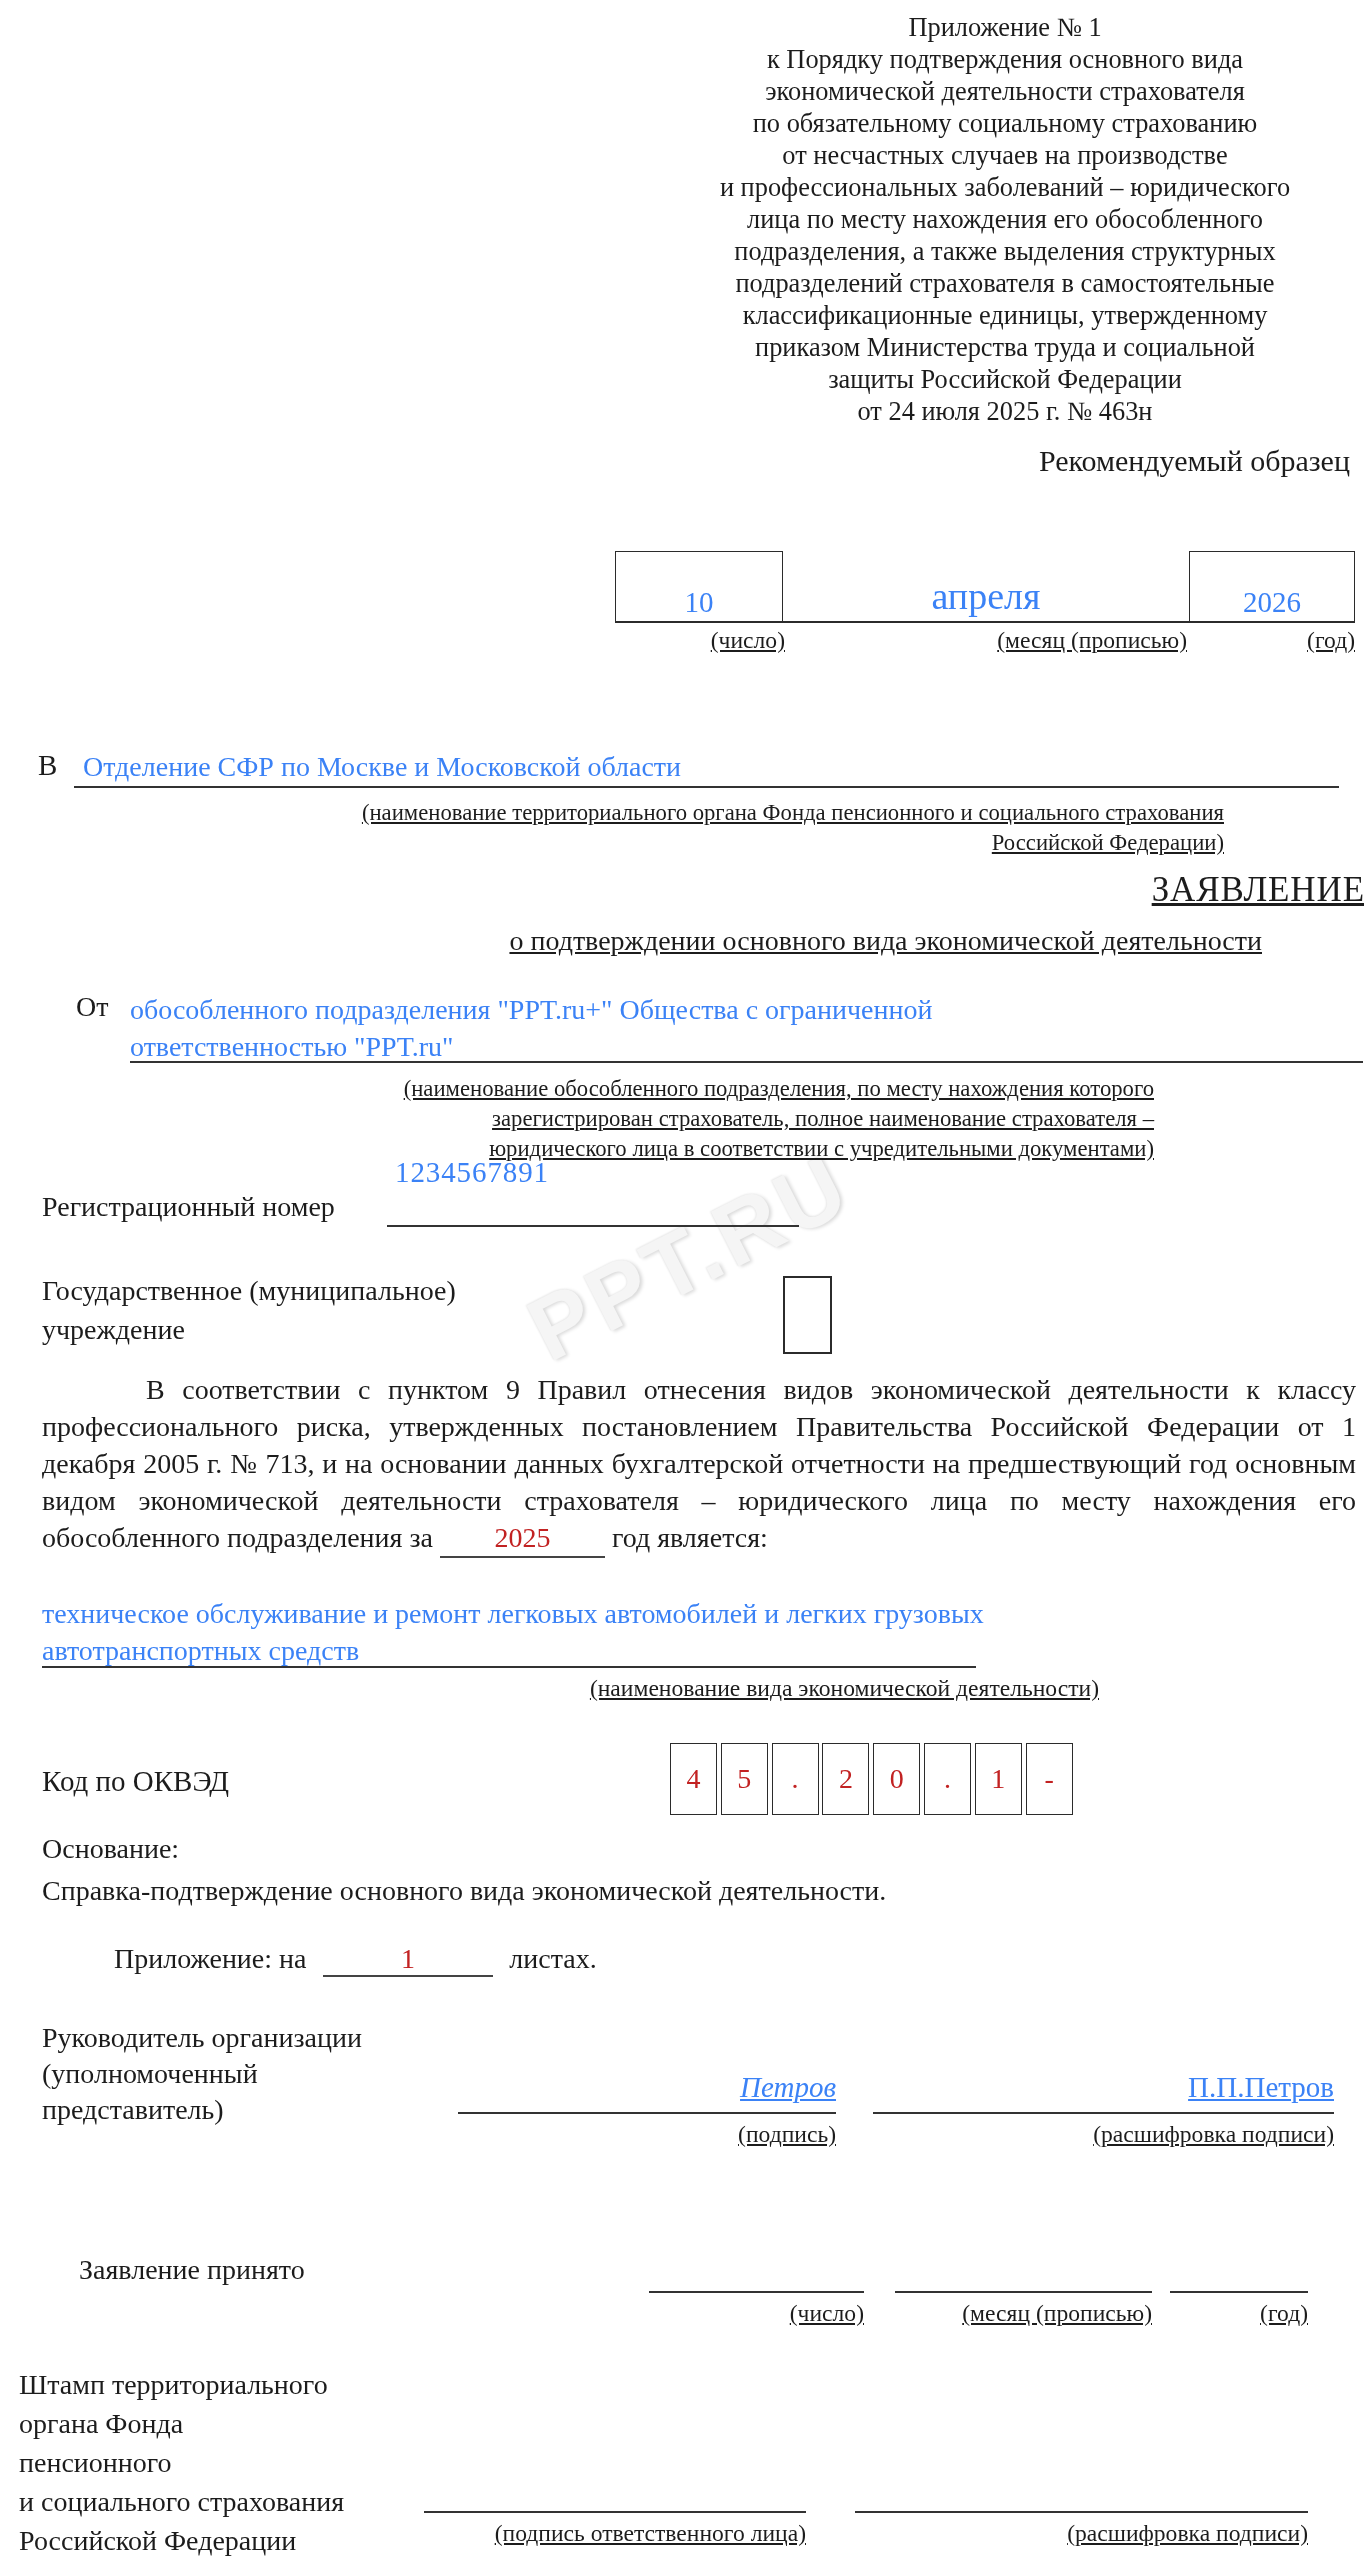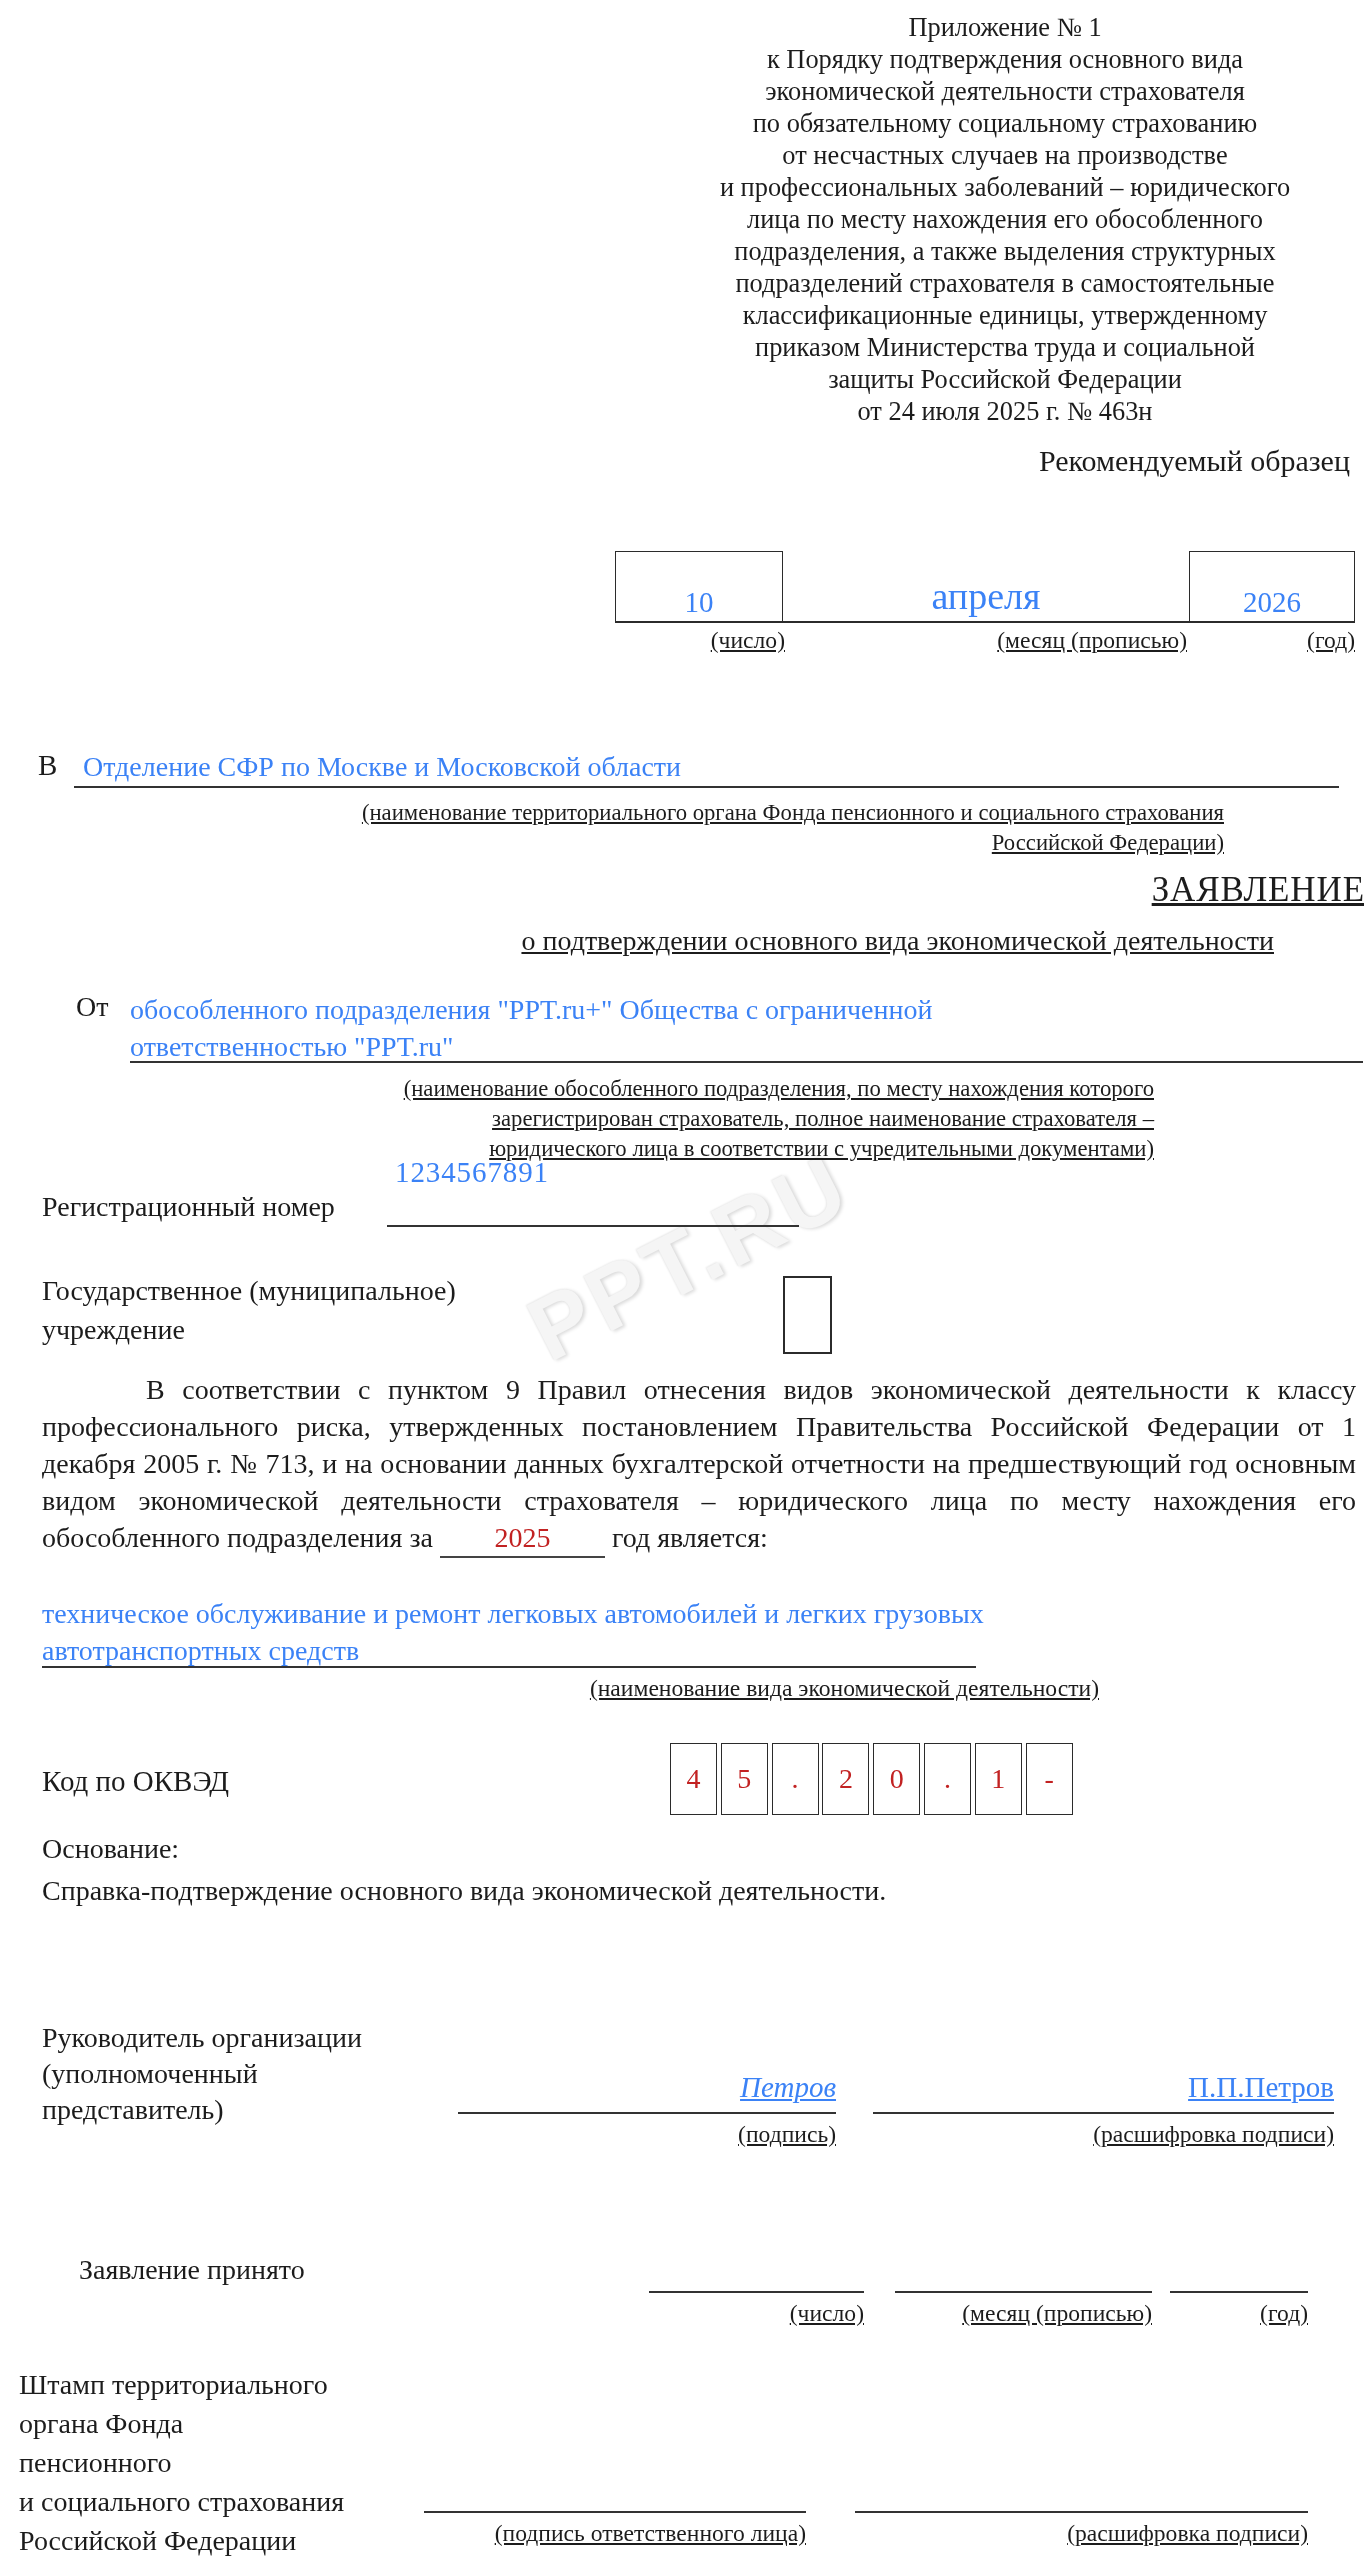--- a/index.html
+++ b/index.html
@@ -33,21 +33,21 @@
   .lbl-year{left:1187px;top:627px;width:168px;}
 
   
   .addressee-prefix{left:38px;top:749px;font-size:29px;}
   .addressee-value{left:83px;top:751px;font-size:28px;}
   .ul-addr{left:74px;top:786px;width:1265px;}
   .addressee-caption{left:142px;top:798px;width:1082px;font-size:22.7px;line-height:30px;}
 
   
   .title-main{left:0;top:870px;width:1365px;font-size:35px;letter-spacing:0.9px;}
-  .title-sub{left:12px;top:925px;width:1262px;font-size:28px;}
+  .title-sub{left:0;top:925px;width:1262px;font-size:28px;}
 
   
   .applicant-prefix{left:76px;top:991px;font-size:28px;}
   .applicant-value{left:130px;top:991px;width:953px;font-size:28px;line-height:37px;}
   .ul-applicant{left:130px;top:1061px;width:1233px;}
   .applicant-caption{left:210px;top:1074px;width:944px;font-size:22.7px;line-height:30px;}
 
   
   .reg-label{left:42px;top:1191px;font-size:28px;}
   .reg-value{left:395px;top:1156px;font-size:29px;letter-spacing:0.9px;}
@@ -188,20 +188,25 @@
     <div class="okved-cell">2</div>
     <div class="okved-cell">0</div>
     <div class="okved-cell">.</div>
     <div class="okved-cell">1</div>
     <div class="okved-cell">-</div>
   </div>
 
   <div class="abs basis-label z1">Основание:</div>
   <div class="abs basis-value z1">Справка-подтверждение основного вида экономической деятельности.</div>
 
+  <div class="abs attachment z1">
+    <span>Приложение: на</span>
+    <span class="att-slot">1</span>
+    <span>листах.</span>
+  </div>
 
   <div class="abs head-label pre z1">Руководитель организации
 (уполномоченный
 представитель)</div>
   <div class="abs sign1-value red center z1">Петров</div>
   <div class="uline ul-sign1 z1"></div>
   <div class="abs sign1-caption center z1">(подпись)</div>
   <div class="abs sign2-value red center z1">П.П.Петров</div>
   <div class="uline ul-sign2 z1"></div>
   <div class="abs sign2-caption center z1">(расшифровка подписи)</div>

